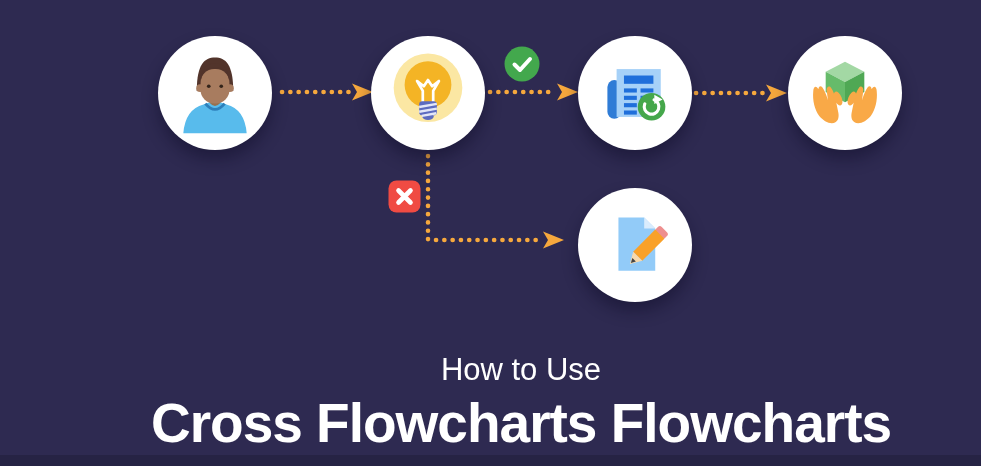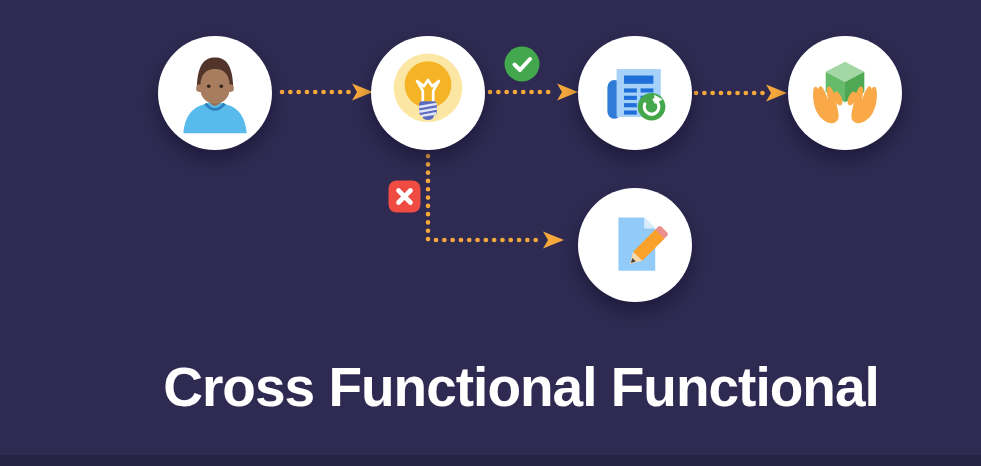--- a/index.html
+++ b/index.html
@@ -136,17 +136,18 @@
   </div>
 
   <div class="badge badge-x">
     <svg width="33" height="33" viewBox="0 0 33 33">
       <rect x="0.5" y="0.5" width="32" height="32" rx="8" fill="#f04b43"></rect>
       <path d="M10.5 10.5 L22.5 22.5 M22.5 10.5 L10.5 22.5" stroke="#ffffff" stroke-width="4.6" stroke-linecap="round"></path>
     </svg>
   </div>
 
   <div class="titles">
-    <div class="main-title">Cross Functional Functional</div>
+    <div class="eyebrow">How to Use</div>
+    <div class="main-title">Cross Flowcharts Flowcharts</div>
   </div>
 
   <div class="bottom-strip"></div>
 </div>
 
 </body></html>

